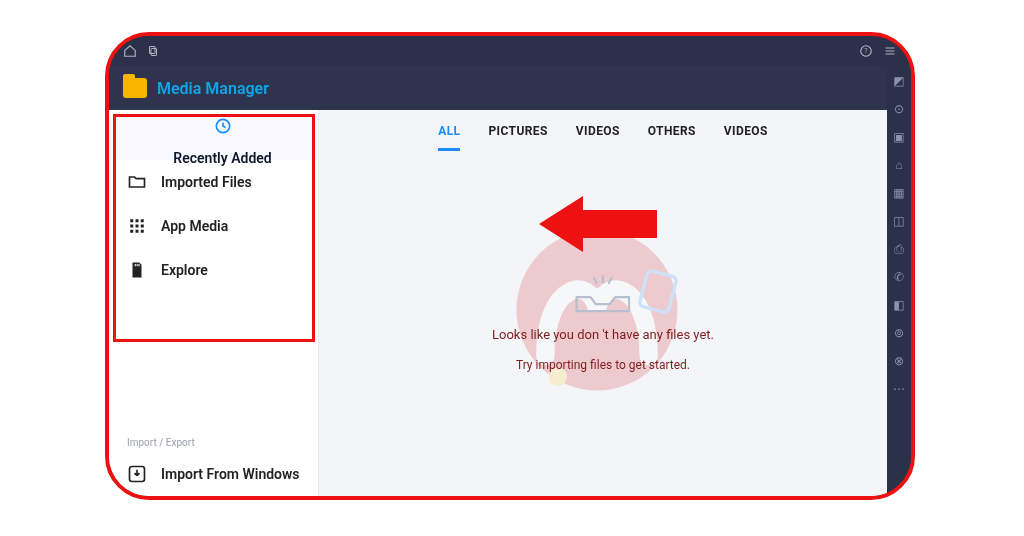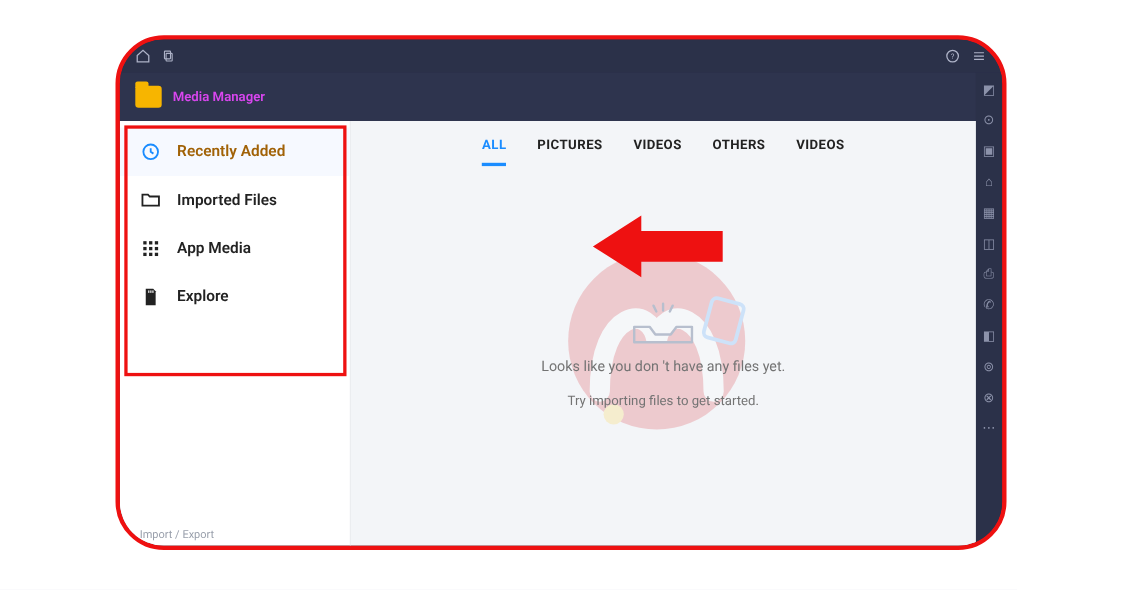--- a/index.html
+++ b/index.html
@@ -30,21 +30,21 @@
   
   .app-header {
     height: 44px;
     background: #2e344e;
     display: flex; align-items: center;
     padding-left: 14px;
     gap: 10px;
   }
   .folder-icon { width:24px; height:20px; background:#f7b500; border-radius:3px; position:relative; }
   .folder-icon::before { content:""; position:absolute; left:0; top:-4px; width:12px; height:6px; background:#f7b500; border-radius:2px 2px 0 0; }
-  .app-title { color:#d946ef; font-size:12px; font-weight:600; }
+  .app-title { color:#0ea5e9; font-size:16px; font-weight:600; }
 
   
   .right-rail {
     position:absolute; right:0; top:30px; bottom:0;
     width:24px; background:#2b3149;
     display:flex; flex-direction:column; align-items:center;
     padding-top:8px; gap:14px;
     color:#8c92aa;
     font-size:12px;
   }
@@ -65,21 +65,21 @@
     display:flex; flex-direction:column;
     padding-top:6px;
   }
   .side-item {
     display:flex; align-items:center;
     height:44px;
     padding-left:18px; gap:14px;
     font-size:14px; color:#222; font-weight:600;
     cursor:pointer;
   }
-  .side-item.active { color:#a16207; background:#f6f9ff; }
+  .side-item.active { color:#0f172a; background:#f6f9ff;flex-direction:column; }
   .side-item.active .si-ico svg path, .side-item.active .si-ico svg circle { stroke:#1a8cff; }
   .si-ico { width:20px; height:20px; display:flex; align-items:center; justify-content:center; }
 
   .side-section-label {
     font-size:10px; color:#9aa0ac;
     padding:10px 0 4px 18px;
   }
 
   .main { flex:1; position:relative; background:#f3f5f8; }
 
@@ -87,21 +87,21 @@
     display:flex; justify-content:center; gap:28px;
     padding-top:14px;
     font-size:12px; font-weight:700; letter-spacing:0.4px;
     color:#222;
   }
   .tab { padding-bottom:10px; cursor:pointer; }
   .tab.active { color:#1a8cff; border-bottom:3px solid #1a8cff; }
 
   .empty {
     position:absolute; top:55%; left:50%; transform:translate(-50%,-50%);
-    text-align:center; color:#737373; font-size:13px;
+    text-align:center; color:#7f1d1d; font-size:13px;
     width:80%;
   }
   .empty .tray { margin:0 auto 10px; width:70px; height:44px; position:relative; }
   .empty .tray svg { width:100%; height:100%; }
   .empty .line2 { font-size:12px; margin-top:16px; }
 
   
   .deco {
     position:absolute; left:49%; top:28%; transform:translateX(-50%);
     width:230px; height:180px; opacity:0.22;
@@ -222,20 +222,29 @@
               <rect x="14" y="4" width="1.4" height="3" fill="#fff"></rect>
             </svg>
         </span>
         <span>Explore</span>
       </div>
 
       <div style="flex:1"></div>
 
       <div class="side-section-label">Import / Export</div>
 
+      <div class="side-item">
+        <span class="si-ico">
+          <svg viewBox="0 0 24 24" width="20" height="20">
+              <rect x="3" y="3" width="18" height="18" rx="3" fill="none" stroke="#222" stroke-width="2"></rect>
+              <path d="M12 7v7m0 0l-3-3m3 3l3-3" stroke="#222" stroke-width="2" fill="none"></path>
+            </svg>
+        </span>
+        <span>Import From Windows</span>
+      </div>
 
 
       <div class="highlight-box"></div>
     </div>
 
     <div class="main">
 
       <div class="tabs">
         <div class="tab active">ALL</div>
         <div class="tab">PICTURES</div>

